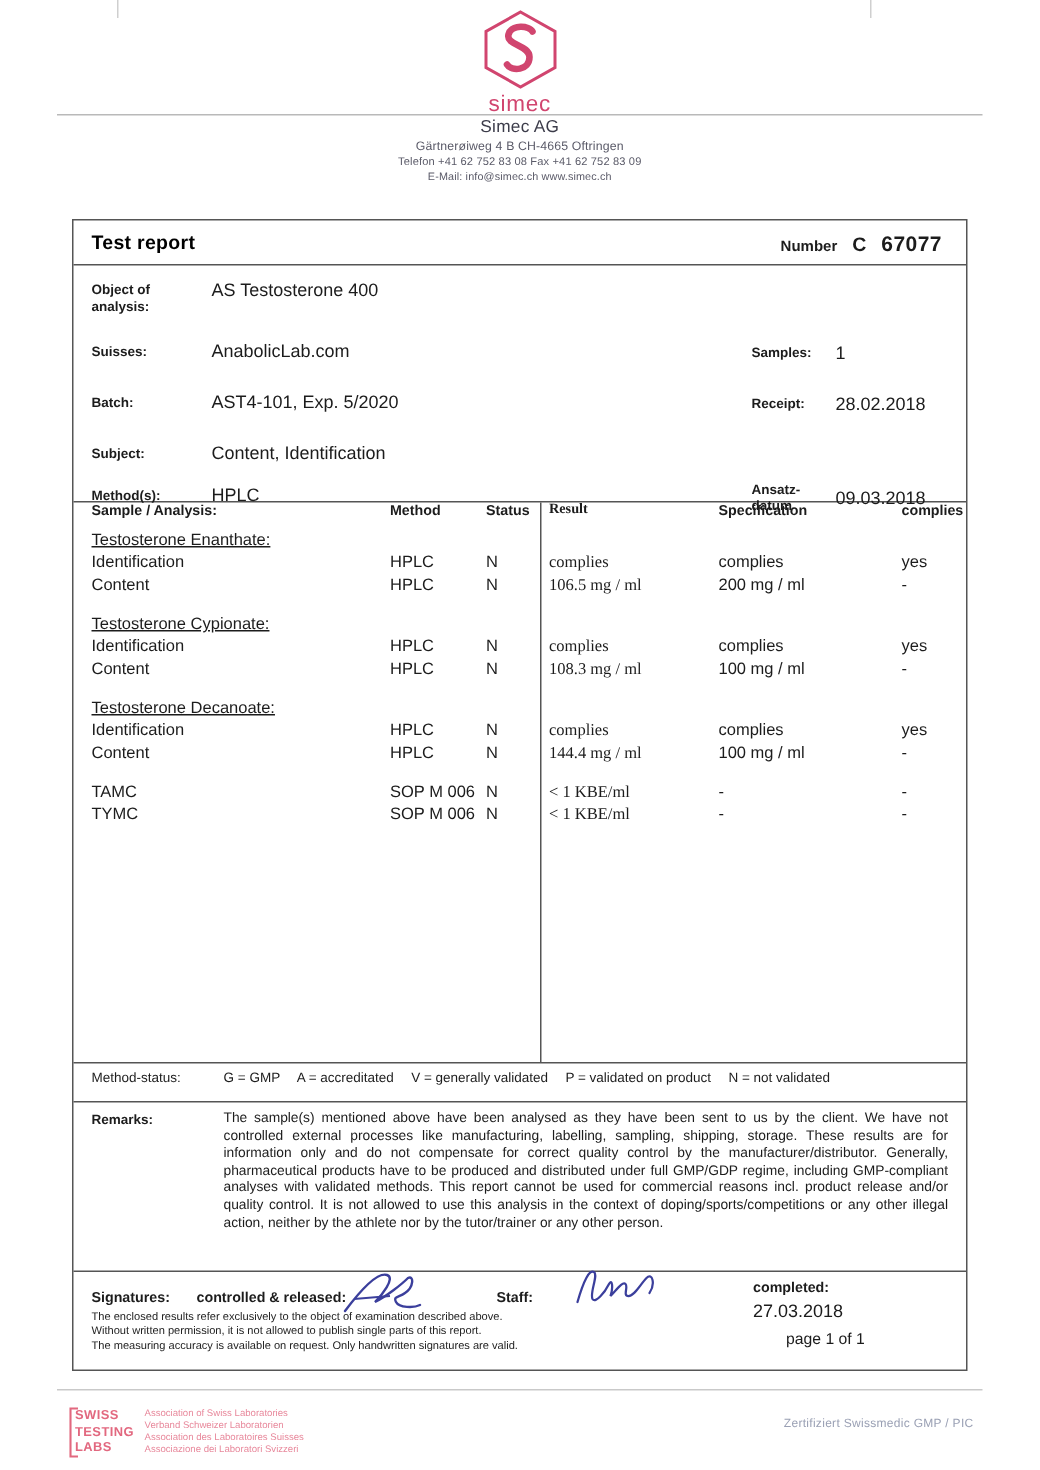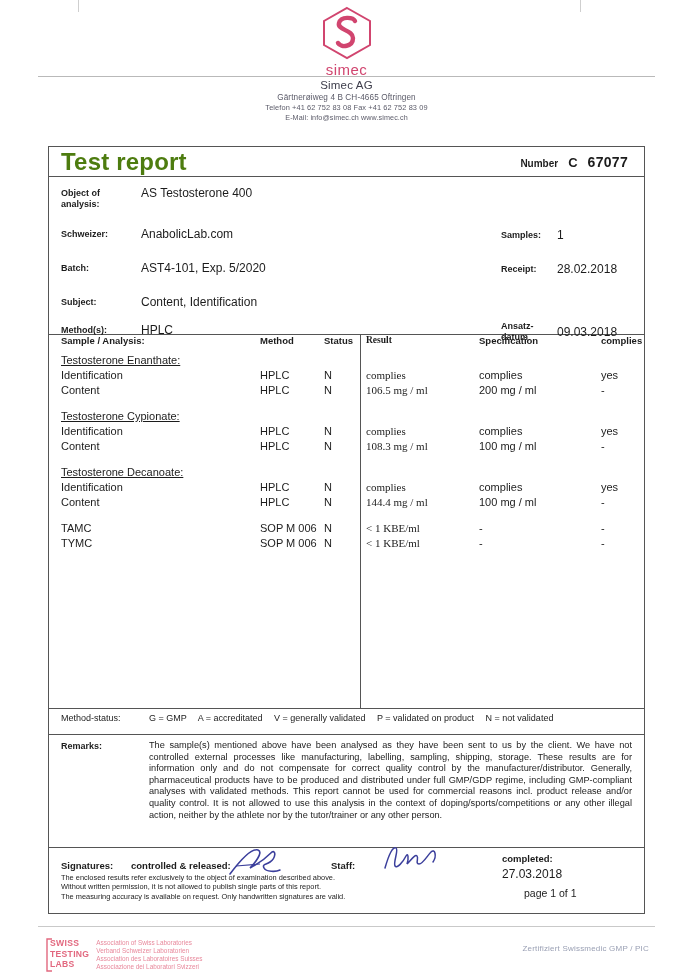--- a/index.html
+++ b/index.html
@@ -75,24 +75,24 @@
   .row-line { border-bottom: 1px solid #555; }
 
   .title-bar {
     height: 30px;
     display: flex;
     align-items: center;
     padding: 0 10px 0 12px;
     box-sizing: border-box;
   }
   .title {
-    font-size: 24px;
+    font-size: 13px;
     font-weight: bold;
     letter-spacing: .2px;
-    color: #4d7c0f;
+    color: #000000;
   }
   .number-grp {
     margin-left: auto;
     display: flex;
     align-items: baseline;
     gap: 10px;
     padding-right: 6px;
   }
   .num-label { font-size: 10px; font-weight: bold; }
   .num-c { font-size: 13px; font-weight: bold; }
@@ -356,21 +356,21 @@
 
     <div class="meta-row" style="top:10px;">
       <div class="m-label">
         <span>Object of</span><br>
         <span>analysis:</span>
       </div>
       <div class="m-value">AS Testosterone 400</div>
     </div>
 
     <div class="meta-row" style="top:51px;">
-      <div class="m-label">Schweizer:</div>
+      <div class="m-label">Suisses:</div>
       <div class="m-value">AnabolicLab.com</div>
     </div>
     <div class="m-right" style="left:452px; top:52px;">
       <div class="mr-label">Samples:</div>
       <div class="mr-value">1</div>
     </div>
 
     <div class="meta-row" style="top:85px;">
       <div class="m-label">Batch:</div>
       <div class="m-value">AST4-101, Exp. 5/2020</div>

